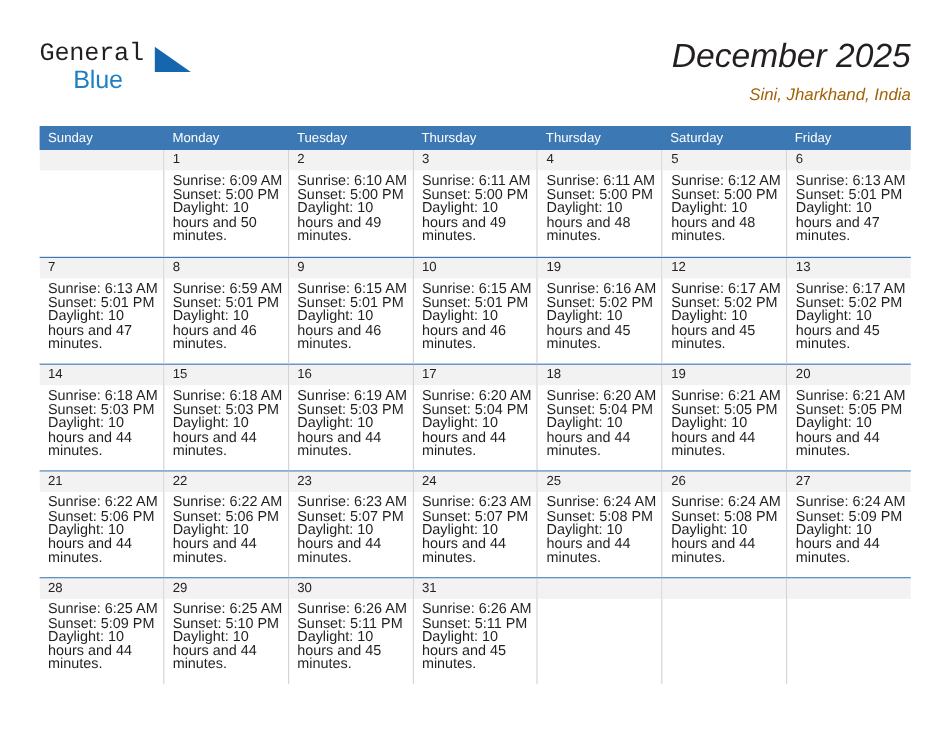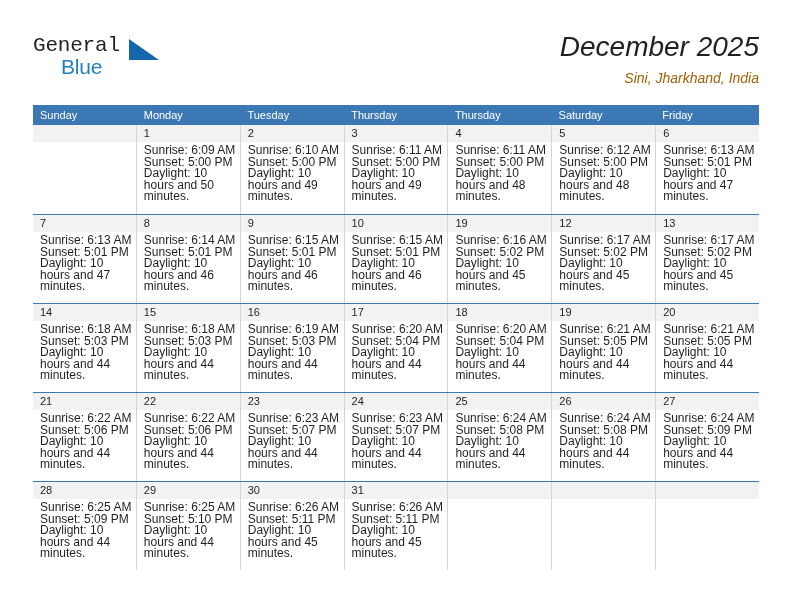--- a/index.html
+++ b/index.html
@@ -245,21 +245,21 @@
             <div class="day-num">7</div>
             <div class="day-info">
               <div>Sunrise: 6:13 AM</div>
               <div>Sunset: 5:01 PM</div>
               <div class="daylight">Daylight: 10 hours and 47 minutes.</div>
             </div>
           </div>
           <div class="day">
             <div class="day-num">8</div>
             <div class="day-info">
-              <div>Sunrise: 6:14 AM</div>
+              <div>Sunrise: 6:59 AM</div>
               <div>Sunset: 5:01 PM</div>
               <div class="daylight">Daylight: 10 hours and 46 minutes.</div>
             </div>
           </div>
           <div class="day">
             <div class="day-num">9</div>
             <div class="day-info">
               <div>Sunrise: 6:15 AM</div>
               <div>Sunset: 5:01 PM</div>
               <div class="daylight">Daylight: 10 hours and 46 minutes.</div>

